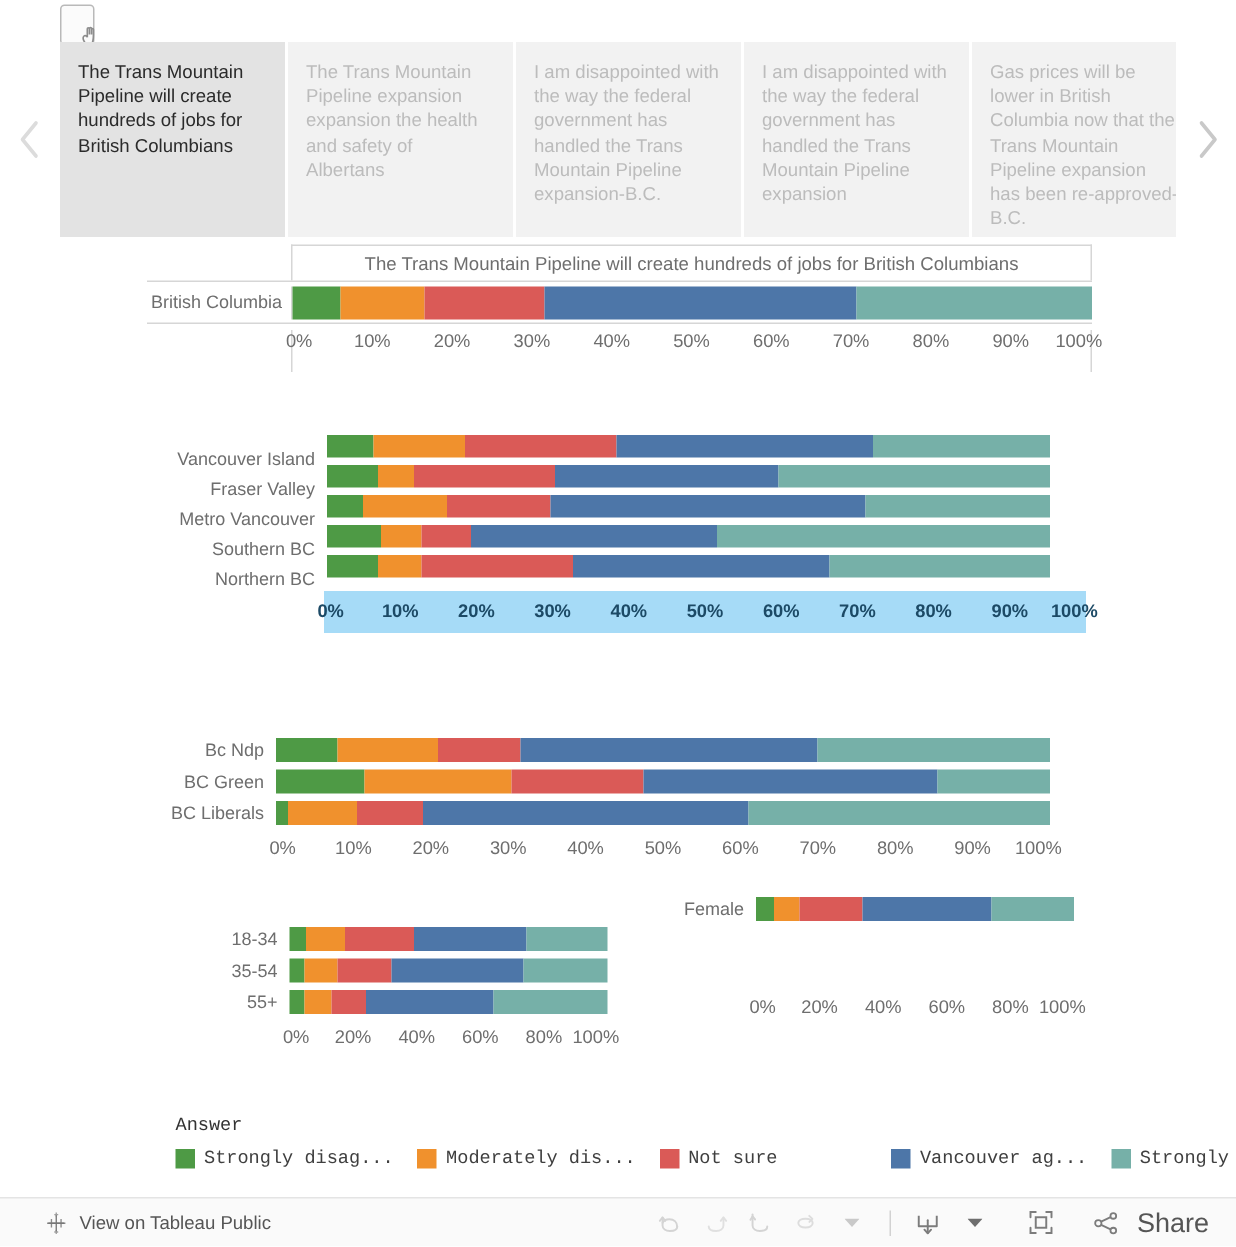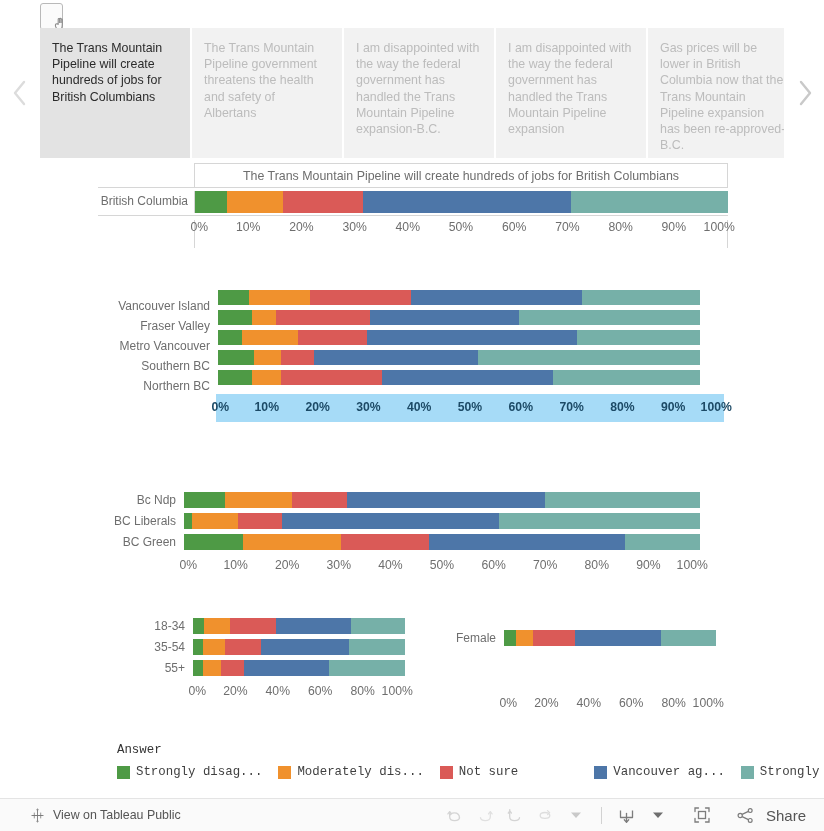--- a/index.html
+++ b/index.html
@@ -105,21 +105,21 @@
   #panel-party .p-axis { position: absolute; left: 86px; top: 68px; width: 516px; }
 
   
   #panel-age { left: 145px; top: 616px; width: 265px; height: 90px; }
   #panel-age .r-row { position: relative; height: 21px; }
   #panel-age .r-label { position: absolute; left: 0; top: 4px; width: 40px; }
   #panel-age .r-bars { position: absolute; left: 48px; top: 2px; width: 212px; height: 16px; }
   #panel-age .p-axis { position: absolute; left: 48px; top: 68px; width: 212px; }
 
   
-  #panel-gender { left: 450px; top: 628px; width: 285px; height: 90px; }
+  #panel-gender { left: 450px; top: 596px; width: 285px; height: 90px; }
   #panel-gender .r-row { position: relative; height: 21px; }
   #panel-gender .r-label { position: absolute; left: 0; top: 4px; width: 46px; }
   #panel-gender .r-bars { position: absolute; left: 54px; top: 2px; width: 212px; height: 16px; }
   #panel-gender .p-axis { position: absolute; left: 54px; top: 68px; width: 212px; }
 
   
   #legend { position: absolute; left: 117px; top: 743px; font-family: Liberation Mono, monospace; }
   #legend .legend-title { font-size: 12.4px; color: #333; margin-bottom: 8px; }
   #legend .legend-items { display: flex; align-items: center; }
   #legend .legend-item { display: flex; align-items: center; margin-right: 16px; }
@@ -134,21 +134,21 @@
   }
   #toolbar .tb-left { display: flex; margin-left: 30px; }
   #toolbar .tb-left .label { font-size: 12.4px; color: #555; margin-left: 8px; }
   #toolbar .tb-right { margin-left: auto; display: flex; align-items: center; margin-right: 18px; }
   #toolbar .tb-btn {
     width: 30px; height: 26px; display: flex; align-items: center; justify-content: center;
     cursor: pointer;
   }
   #toolbar .tb-sep { width: 1px; height: 17px; background: #d2d2d2; margin: 0 10px; }
   #toolbar .caret { margin-left: 1px; }
-  #toolbar .share-label { font-size: 15px; color: #555; margin-left: 5px; cursor: pointer; }
+  #toolbar .share-label { font-size: 18px; color: #555; margin-left: 5px; cursor: pointer; }
 </style>
 </head>
 <body>
 
 <div id="viz">
 
   <div class="story-strip">
 
     <div class="cursor-badge">
       <svg class="hand" viewBox="0 0 14 16">
@@ -162,21 +162,21 @@
       <svg width="17" height="30" viewBox="0 0 17 30">
         <polyline points="12,4 3,15 12,26" fill="none" stroke="#dcdcdc" stroke-width="2.4" stroke-linecap="round" stroke-linejoin="round"></polyline>
       </svg>
     </div>
 
     <div class="cards">
       <div class="card active clipped">
         <span>The Trans Mountain Pipeline will create hundreds of jobs for British Columbians</span>
       </div>
       <div class="card clipped">
-        <span>The Trans Mountain Pipeline government threatens the health and safety of Albertans</span>
+        <span>The Trans Mountain Pipeline expansion expansion the health and safety of Albertans</span>
       </div>
       <div class="card clipped">
         <span>I am disappointed with the way the federal government has handled the Trans Mountain Pipeline expansion-B.C.</span>
       </div>
       <div class="card clipped">
         <span>I am disappointed with the way the federal government has handled the Trans Mountain Pipeline expansion</span>
       </div>
       <div class="card clipped">
         <span>Gas prices will be lower in British Columbia now that the Trans Mountain Pipeline expansion has been re-approved-B.C.</span>
       </div>
@@ -301,40 +301,40 @@
         <div class="bar">
             <div class="seg" style="background: rgb(78, 154, 69); width: 8%;"></div>
             <div class="seg" style="background: rgb(240, 145, 45); width: 13%;"></div>
             <div class="seg" style="background: rgb(218, 90, 87); width: 10.5%;"></div>
             <div class="seg" style="background: rgb(77, 118, 168); width: 38.5%;"></div>
             <div class="seg" style="background: rgb(118, 176, 168); width: 30%;"></div>
           </div>
       </div>
     </div>
     <div class="r-row">
+      <div class="rowlabel r-label">BC Green</div>
+      <div class="r-bars" style="position: absolute;">
+        <div class="bar">
+            <div class="seg" style="background: rgb(78, 154, 69); width: 11.5%;"></div>
+            <div class="seg" style="background: rgb(240, 145, 45); width: 19%;"></div>
+            <div class="seg" style="background: rgb(218, 90, 87); width: 17%;"></div>
+            <div class="seg" style="background: rgb(77, 118, 168); width: 38%;"></div>
+            <div class="seg" style="background: rgb(118, 176, 168); width: 14.5%;"></div>
+          </div>
+      </div>
+    </div>
+    <div class="r-row">
       <div class="rowlabel r-label">BC Liberals</div>
       <div class="r-bars" style="position: absolute;">
         <div class="bar">
             <div class="seg" style="background: rgb(78, 154, 69); width: 1.5%;"></div>
             <div class="seg" style="background: rgb(240, 145, 45); width: 9%;"></div>
             <div class="seg" style="background: rgb(218, 90, 87); width: 8.5%;"></div>
             <div class="seg" style="background: rgb(77, 118, 168); width: 42%;"></div>
             <div class="seg" style="background: rgb(118, 176, 168); width: 39%;"></div>
-          </div>
-      </div>
-    </div>
-    <div class="r-row">
-      <div class="rowlabel r-label">BC Green</div>
-      <div class="r-bars" style="position: absolute;">
-        <div class="bar">
-            <div class="seg" style="background: rgb(78, 154, 69); width: 11.5%;"></div>
-            <div class="seg" style="background: rgb(240, 145, 45); width: 19%;"></div>
-            <div class="seg" style="background: rgb(218, 90, 87); width: 17%;"></div>
-            <div class="seg" style="background: rgb(77, 118, 168); width: 38%;"></div>
-            <div class="seg" style="background: rgb(118, 176, 168); width: 14.5%;"></div>
           </div>
       </div>
     </div>
     <div class="p-axis axis">
         <span class="tick" style="left: 0%; transform: translateX(-25%);">0%</span>
         <span class="tick" style="left: 10%;">10%</span>
         <span class="tick" style="left: 20%;">20%</span>
         <span class="tick" style="left: 30%;">30%</span>
         <span class="tick" style="left: 40%;">40%</span>
         <span class="tick" style="left: 50%;">50%</span>

